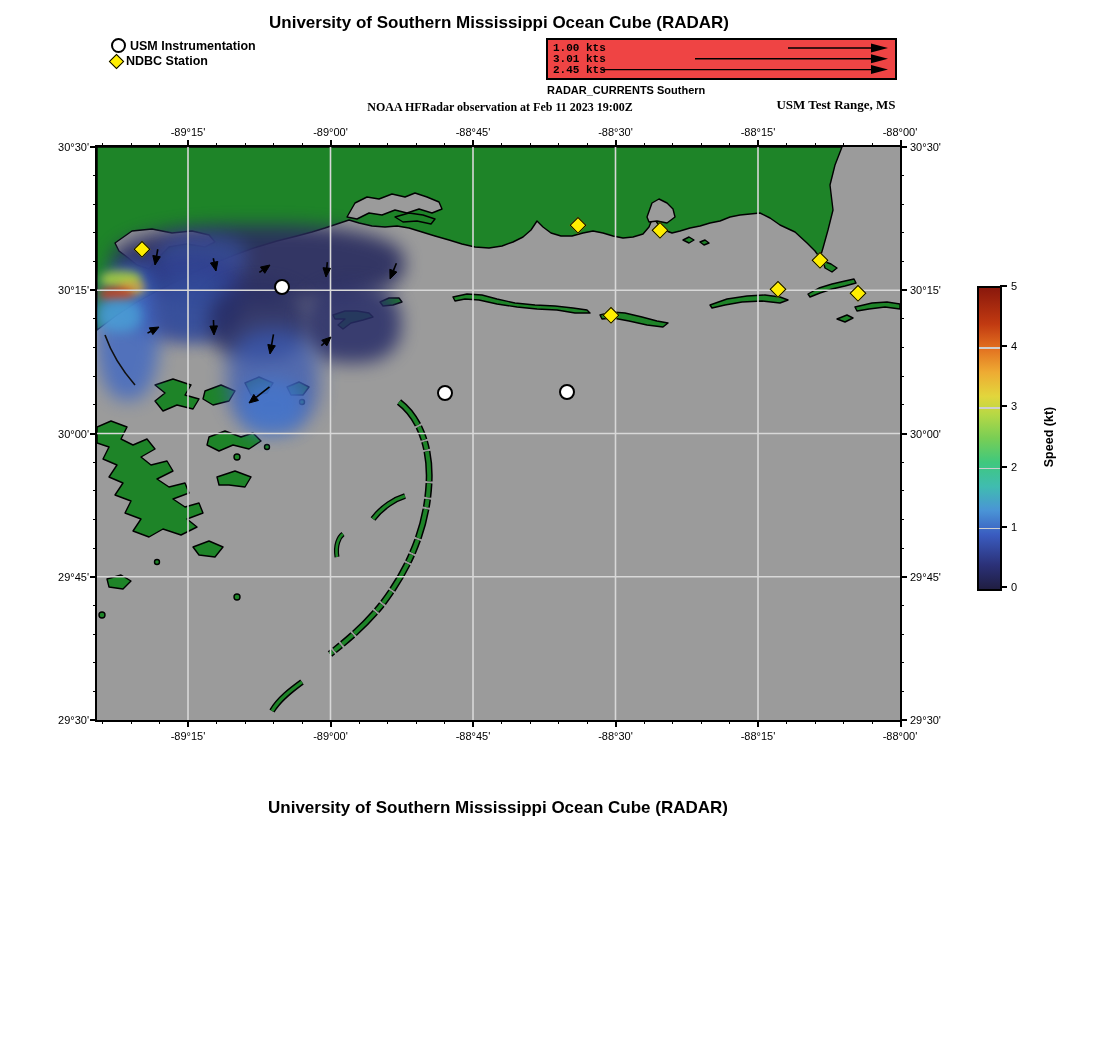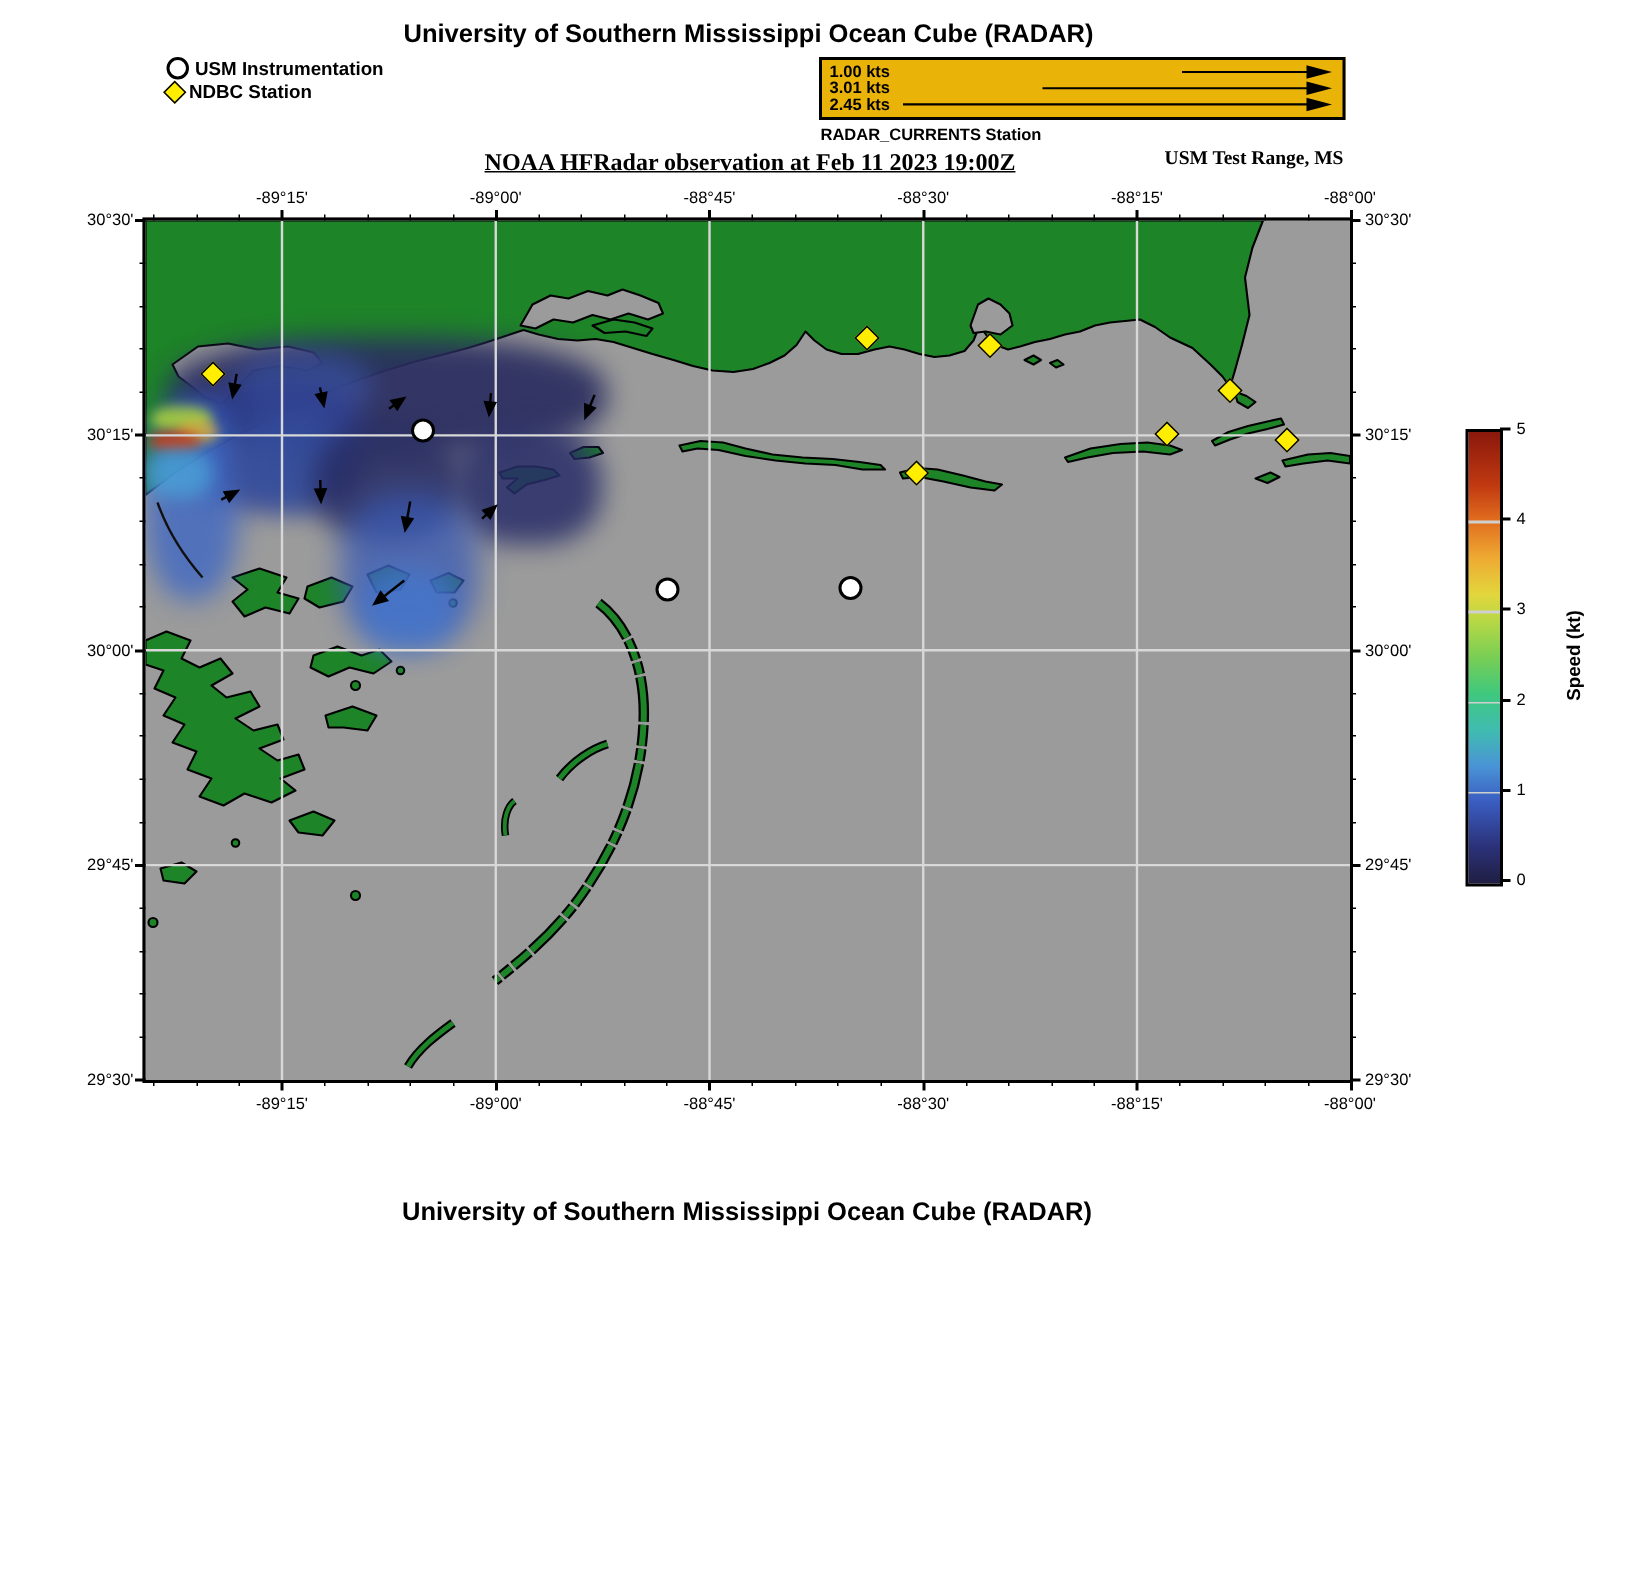--- a/index.html
+++ b/index.html
@@ -1,26 +1,26 @@
 <!DOCTYPE html>
 <html><head>
 <meta charset="utf-8">
 <style>
   html,body{margin:0;padding:0;background:#fff;}
   #page{position:relative;width:1100px;height:1050px;background:#ffffff;overflow:hidden;
         font-family:"Liberation Sans","DejaVu Sans",sans-serif;color:#000;}
   .abs{position:absolute;}
   .ttl{font-weight:bold;font-size:17px;white-space:nowrap;transform:translateX(-50%);}
   .serif{font-family:"Liberation Serif","DejaVu Serif",serif;}
-  #subtitle{font-weight:bold;font-size:16px;white-space:nowrap;transform:translateX(-50%);text-decoration:underline;}
+  #subtitle{font-weight:bold;font-size:12px;white-space:nowrap;transform:translateX(-50%);}
   #range-label{font-weight:bold;font-size:13px;white-space:nowrap;transform:translateX(-50%);}
   .leg-row{position:absolute;display:flex;align-items:center;gap:4px;font-weight:bold;font-size:12.5px;}
   .leg-circle{width:11px;height:11px;border:2px solid #000;border-radius:50%;background:#fff;flex:0 0 auto;}
   .leg-diamond{width:9px;height:9px;border:1.6px solid #000;background:#ffee00;transform:rotate(45deg);flex:0 0 auto;}
-  #scale-box{position:absolute;left:546px;top:38px;width:347px;height:38px;border:2.5px solid #000;background:#eab308;}
+  #scale-box{position:absolute;left:546px;top:38px;width:347px;height:38px;border:2.5px solid #000;background:#ef4444;font-family:Liberation Mono, monospace;}
   .scale-lbl{position:absolute;left:5px;font-weight:bold;font-size:11px;line-height:11px;white-space:nowrap;}
   #vectors-caption{position:absolute;left:547px;top:84px;font-weight:bold;font-size:11px;white-space:nowrap;}
   #map{position:absolute;left:97px;top:147px;width:803px;height:573px;background:#9b9b9b;
        border:2.5px solid #000;margin:-2.5px 0 0 -2.5px;box-sizing:content-box;overflow:hidden;}
   #map svg{position:absolute;left:0;top:0;}
   .blob{position:absolute;border-radius:42%;}
   .mk-circle{position:absolute;width:12px;height:12px;background:#fff;border:2.2px solid #000;border-radius:50%;transform:translate(-50%,-50%);}
   .mk-diamond{position:absolute;width:9.5px;height:9.5px;background:#ffee00;border:1.8px solid #000;transform:translate(-50%,-50%) rotate(45deg);}
   .tick{position:absolute;background:#000;}
   .ax-lbl{position:absolute;font-size:11px;white-space:nowrap;}
@@ -55,21 +55,21 @@
     <div class="scale-lbl" style="top:25px;">2.45 kts</div>
     <svg id="scale-svg" width="347" height="38">
         <line x1="240" y1="8" x2="330" y2="8" stroke="#000" stroke-width="1.4"></line>
         <polygon points="340,8 323,3.5 323,12.5" fill="#000"></polygon>
         <line x1="147" y1="18.8" x2="330" y2="18.8" stroke="#000" stroke-width="1.4"></line>
         <polygon points="340,18.8 323,14.3 323,23.3" fill="#000"></polygon>
         <line x1="54" y1="29.6" x2="330" y2="29.6" stroke="#000" stroke-width="1.4"></line>
         <polygon points="340,29.6 323,25.1 323,34.1" fill="#000"></polygon>
       </svg>
   </div>
-  <div id="vectors-caption">RADAR_CURRENTS Station</div>
+  <div id="vectors-caption">RADAR_CURRENTS Southern</div>
 
   <div class="abs serif" id="subtitle" style="left:500px;top:100px;">NOAA HFRadar observation at Feb 11 2023 19:00Z</div>
   <div class="abs serif" id="range-label" style="left:836px;top:97px;">USM Test Range, MS</div>
 
   <div id="map">
     <svg id="land-svg" width="803" height="573" viewBox="0 0 803 573">
       <g fill="#1e8428" stroke="#000" stroke-width="1.4" stroke-linejoin="round">
 
         <path d="M0,0 L745,0 L738,18 L733,38 L736,63 L731,83 L726,101 L723,111 L718,104 L710,96 L698,85 L683,78 L673,71 L663,66 L653,67 L643,68 L633,70 L623,74 L613,76 L603,79 L593,81 L583,84 L575,86 L567,83 L561,77 L556,70 L552,80 L546,87 L536,90 L526,91 L516,89 L506,86 L496,84 L486,86 L475,89 L464,89 L454,86 L446,80 L440,74 L434,83 L426,90 L416,95 L405,99 L392,101 L378,100 L365,97 L352,93 L338,89 L325,85 L312,81 L300,79 L288,80 L275,79 L262,76 L252,73 L240,77 L228,81 L215,85 L200,89 L180,94 L160,100 L140,107 L120,115 L100,124 L80,134 L60,144 L40,155 L20,168 L0,183 Z"></path>
 

